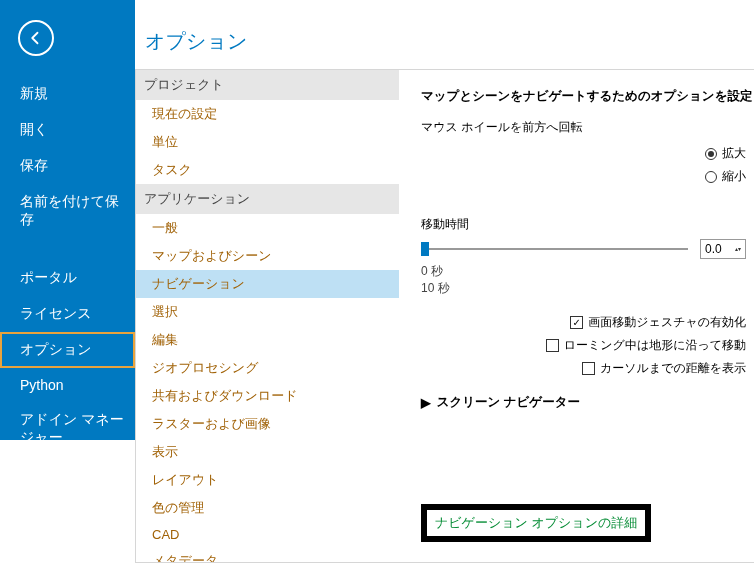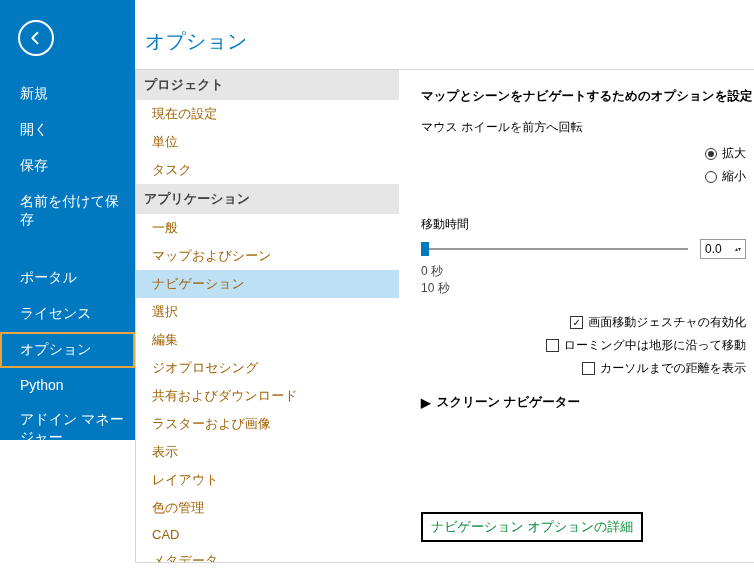--- a/index.html
+++ b/index.html
@@ -64,21 +64,21 @@
     border-right: none;
   }
   .category-list {
     width: 263px;
     border-right: none;
     overflow-y: scroll;
     background: #fff;
   }
   .cat-header {
     background: #e6e6e6;
-    font-weight: bold;
+    font-weight: normal;
     padding: 6px 8px;
     font-size: 13px;
     color: #444;
   }
   .cat-item {
     padding: 5px 8px 5px 16px;
     cursor: pointer;
     color: #a16207;
     font-size: 13px;
   }
@@ -163,21 +163,21 @@
     display:flex; align-items:center; gap:6px;
     font-weight:bold; font-size:12.5px;
     margin-top: 14px; cursor:pointer;
   }
   .more-link {
     position: absolute;
     left: 22px;
     bottom: 20px;
     color: #058c35;
     font-size: 13px;
-    border: 2px solid #000000;
+    border: 6px solid #000000;
     padding: 4px 8px;
     cursor: pointer;
     text-align: right;
   }
   
   .category-list::-webkit-scrollbar { width: 16px; }
   .category-list::-webkit-scrollbar-track { background: #f0f0f0; }
   .category-list::-webkit-scrollbar-thumb { background: #c9c9c9; }
 </style>
 </head>

